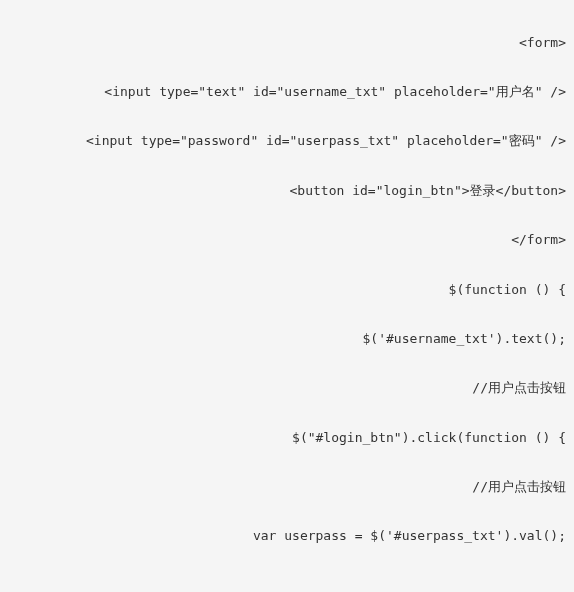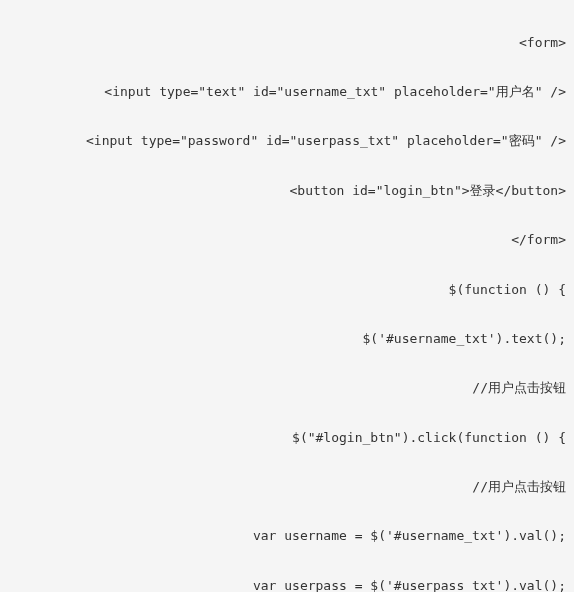--- a/index.html
+++ b/index.html
@@ -34,21 +34,20 @@
 <span class="code-line">&lt;form&gt;</span>
 <span class="code-line">&lt;input type="text" id="username_txt" placeholder="用户名" /&gt;</span>
 <span class="code-line">&lt;input type="password" id="userpass_txt" placeholder="密码" /&gt;</span>
 <span class="code-line">  &lt;button id="login_btn"&gt;登录&lt;/button&gt;</span>
 <span class="code-line">&lt;/form&gt;</span>
 <span class="code-line">$(function () {</span>
 <span class="code-line">$('#username_txt').text();</span>
 <span class="code-line">    //用户点击按钮</span>
 <span class="code-line">    $("#login_btn").click(function () {</span>
 <span class="code-line">    //用户点击按钮</span>
-<span class="code-line">    var username = $('#username_txt').val();</span>
 <span class="code-line">    var userpass = $('#userpass_txt').val();</span>
 
 
 
 
 
 
 
 
 

